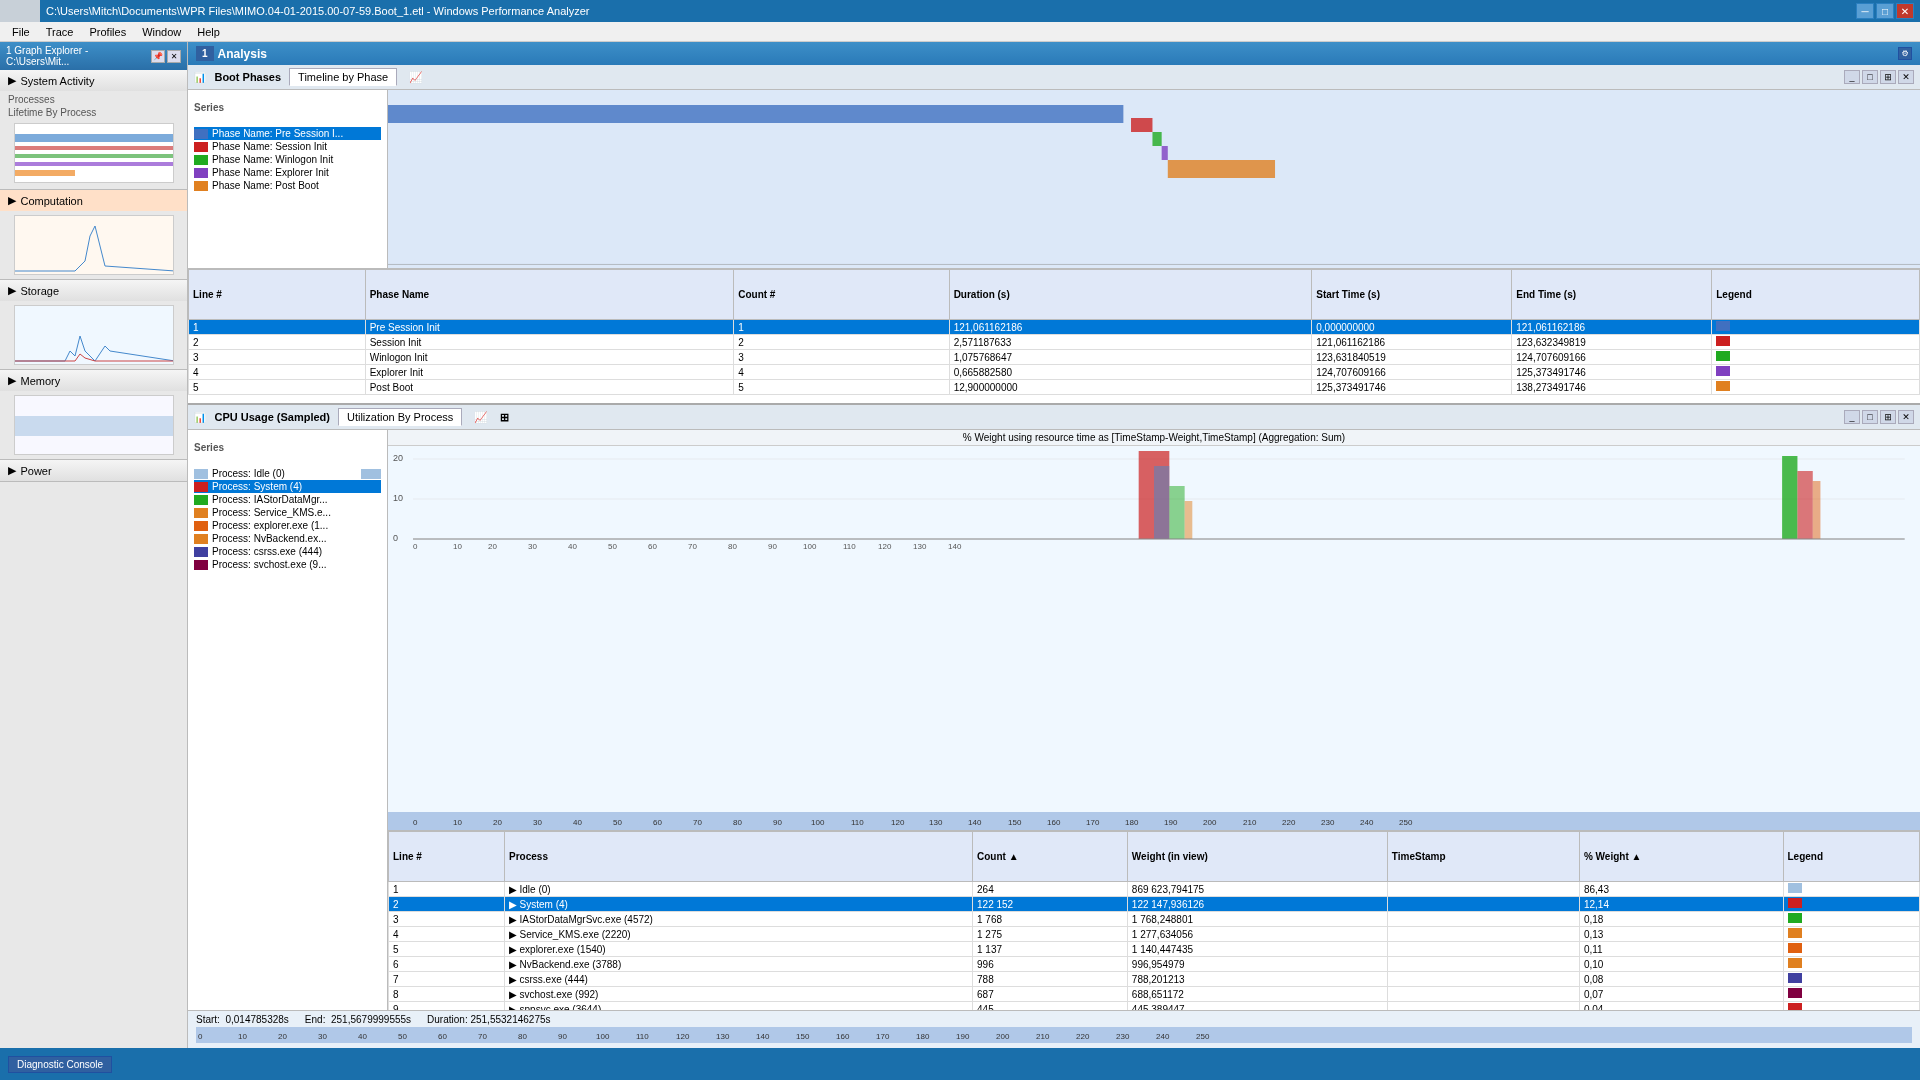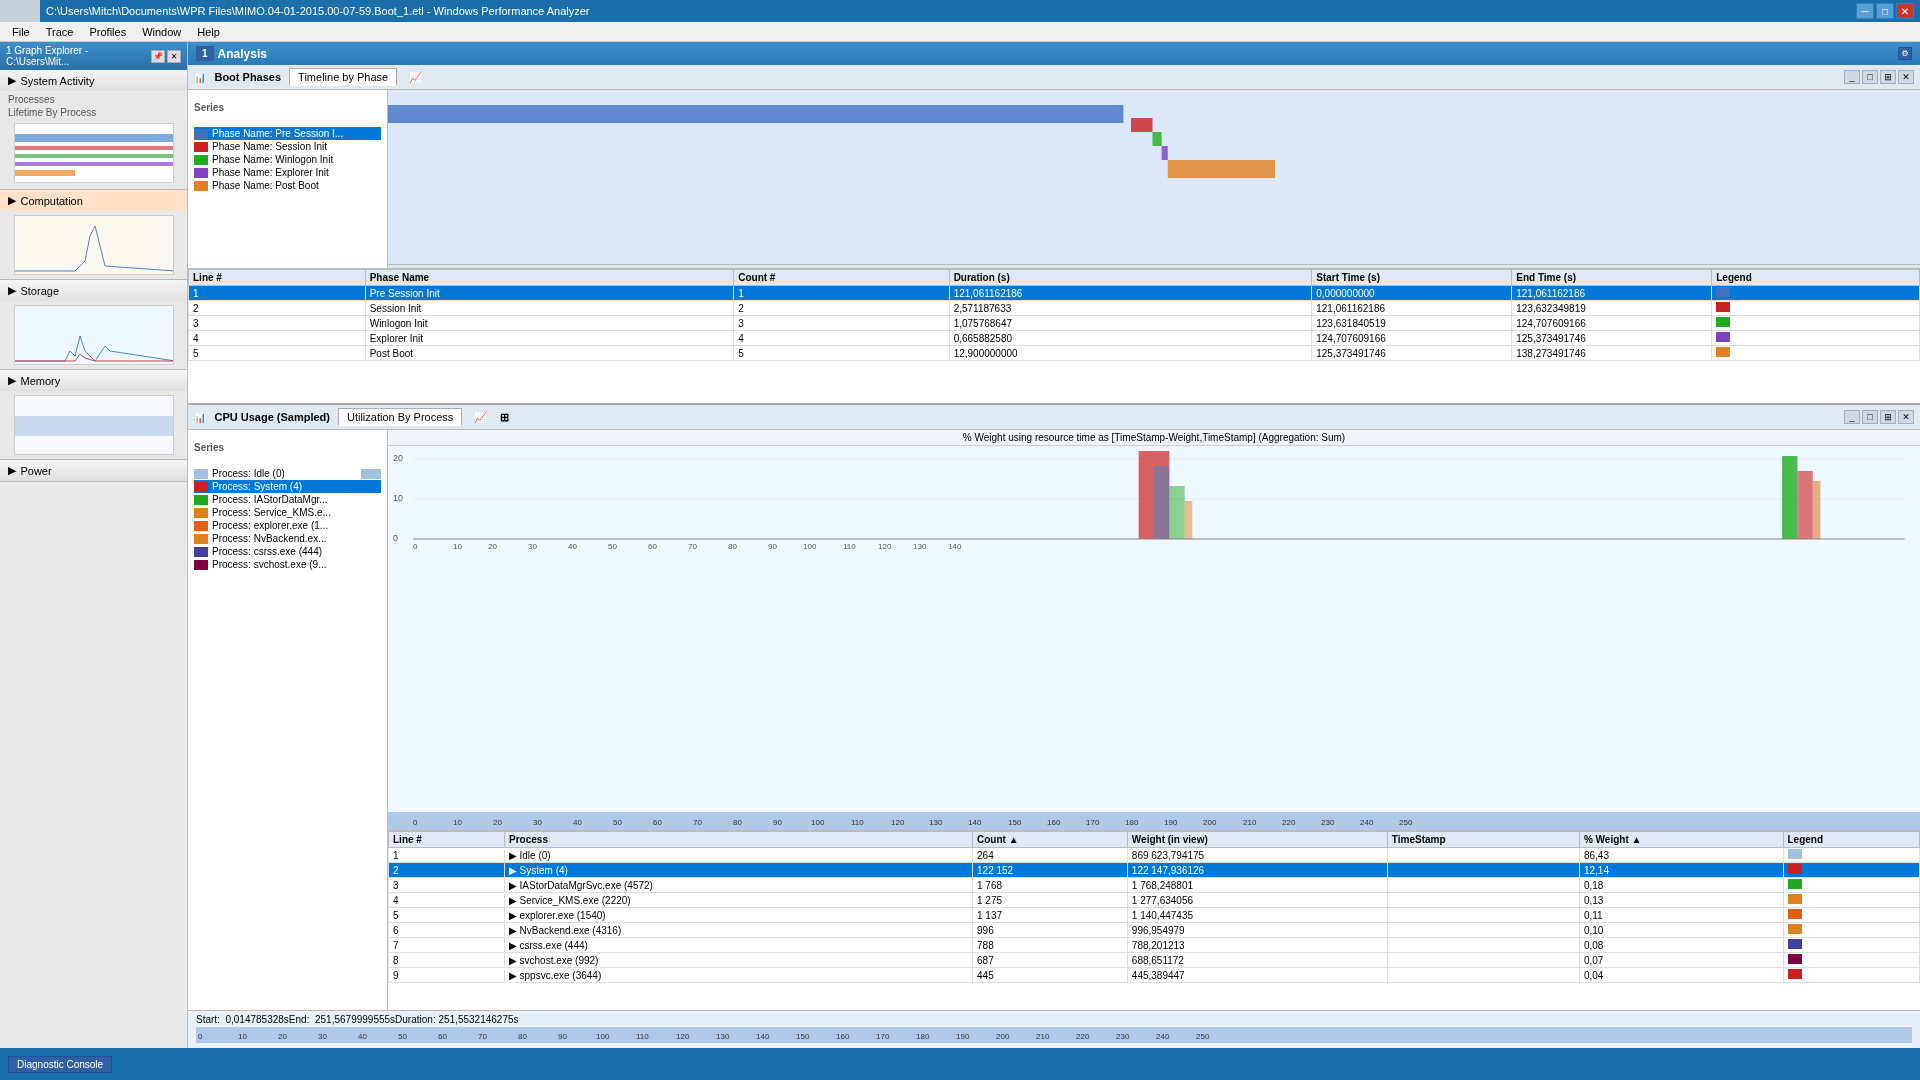--- a/index.html
+++ b/index.html
@@ -40,21 +40,21 @@
     .tab-btn.active { background: #fff; border-bottom: 1px solid #fff; }
 
     .series-label { font-size: 10px; font-weight: bold; color: #555; padding: 12px 6px; }
     .series-list { padding: 2px 6px; }
     .series-item { display: flex; align-items: center; gap: 4px; padding: 1px 0; font-size: 10px; cursor: pointer; }
     .series-item.selected { background: #0078d7; color: #fff; }
     .color-box { width: 14px; height: 10px; display: inline-block; flex-shrink: 0; }
 
     
     .data-table { width: 100%; border-collapse: collapse; font-size: 10px; }
-    .data-table th { background: #e0e8f8; border: 1px solid #bbb; padding: 2px 4px; text-align: left; font-weight: bold; position: sticky; top: 0; }
+    .data-table th { background: #e0e8f8; border: 1px solid #bbb; padding: 19px 4px; text-align: left; font-weight: bold; position: sticky; top: 0; }
     .data-table td { border: 1px solid #ddd; padding: 1px 4px; white-space: nowrap; }
     .data-table tr.selected td { background: #0078d7; color: #fff; }
 
     
     #cpu-panel { background: #fff; flex: 1; display: flex; flex-direction: column; }
     .cpu-header { background: #e0e8f0; padding: 3px 6px; font-size: 11px; font-weight: bold; display: flex; align-items: center; gap: 8px; border-bottom: 1px solid #bbb; }
 
     .panel-controls { display: flex; gap: 2px; margin-left: auto; }
     .panel-ctrl-btn { width: 16px; height: 14px; background: #d0d8e8; border: 1px solid #aab; font-size: 9px; cursor: pointer; display: flex; align-items: center; justify-content: center; }
 
@@ -500,21 +500,21 @@
                   <td>5</td>
                   <td>▶ explorer.exe (1540)</td>
                   <td>1 137</td>
                   <td>1 140,447435</td>
                   <td></td>
                   <td>0,11</td>
                   <td><span style="background:#e06010;display:inline-block;width:14px;height:10px;"></span></td>
                 </tr>
                 <tr>
                   <td>6</td>
-                  <td>▶ NvBackend.exe (4316)</td>
+                  <td>▶ NvBackend.exe (3788)</td>
                   <td>996</td>
                   <td>996,954979</td>
                   <td></td>
                   <td>0,10</td>
                   <td><span style="background:#e08020;display:inline-block;width:14px;height:10px;"></span></td>
                 </tr>
                 <tr>
                   <td>7</td>
                   <td>▶ csrss.exe (444)</td>
                   <td>788</td>
@@ -542,21 +542,21 @@
                   <td><span style="background:#cc2020;display:inline-block;width:14px;height:10px;"></span></td>
                 </tr>
               </tbody>
             </table>
           </div>
         </div>
       </div>
     </div>
 
     <div style="background:#e8f0f8;border-top:1px solid #bbb;padding:3px 8px;font-size:10px;">
-      <div style="display:flex;gap:0;">
+      <div style="display:flex;gap:16px;">
         <span>Start:&nbsp;&nbsp;<span>0,014785328s</span></span>
         <span>End:&nbsp;&nbsp;<span>251,5679999555s</span></span>
         <span>Duration:&nbsp;<span>251,5532146275</span>s</span>
       </div>
       <div style="margin-top:2px;">
         <svg width="100%" height="16">
           <rect x="0" y="0" width="100%" height="16" fill="#b0c8e8"></rect>
           <text x="2" y="12" font-size="8" fill="#333">0</text>
           <text x="42" y="12" font-size="8" fill="#333">10</text>
           <text x="82" y="12" font-size="8" fill="#333">20</text>

